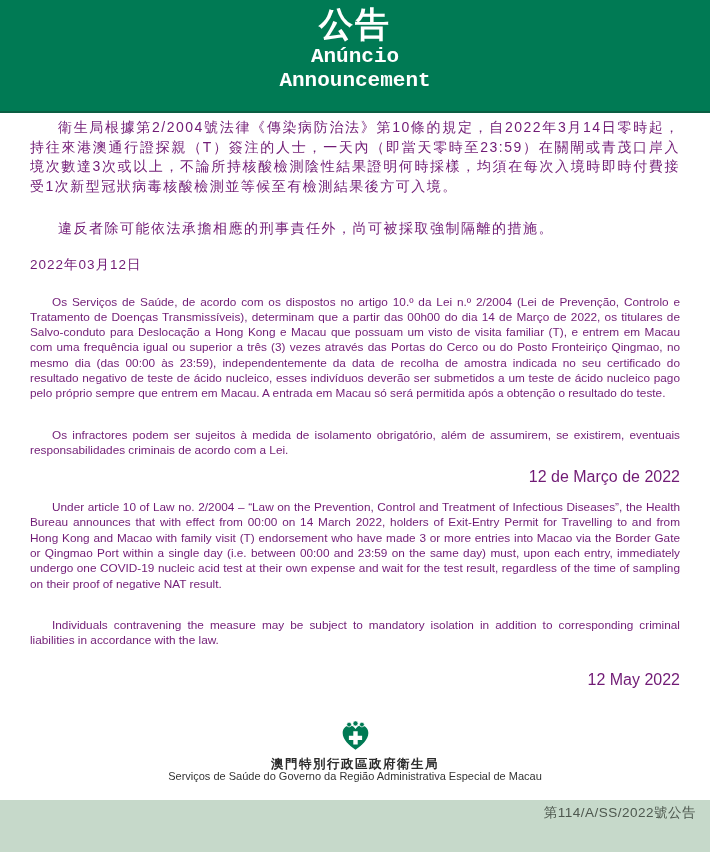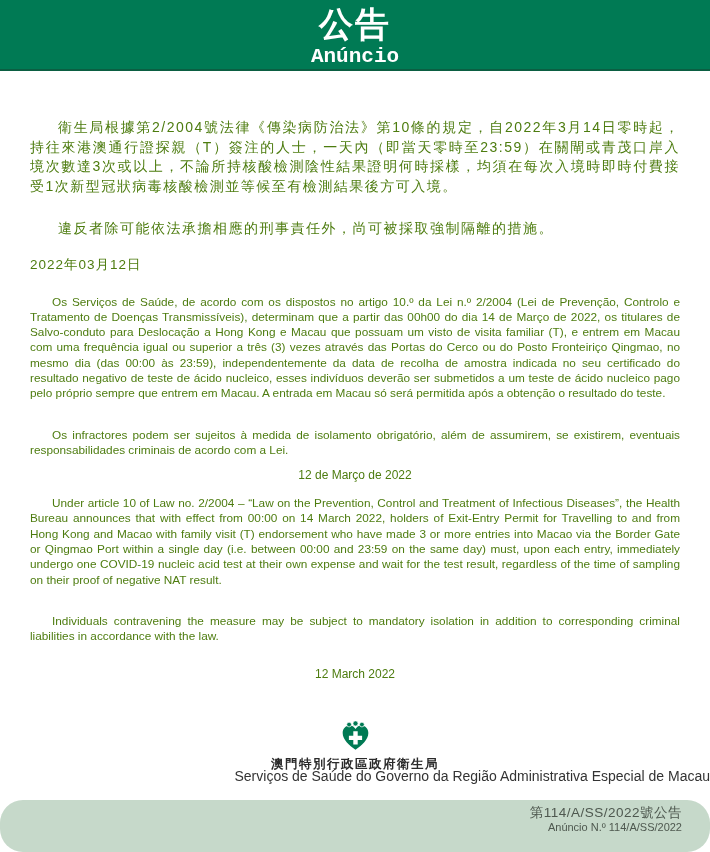--- a/index.html
+++ b/index.html
@@ -10,21 +10,21 @@
     width: 710px;
     height: 852px;
     background: #ffffff;
     overflow: hidden;
     margin: 0 auto;
   }
   
   .header {
     position: absolute;
     top: 0; left: 0; right: 0;
-    height: 71px;
+    height: 113px;
     background: #007a54;
     border-bottom: 2px solid #0b5e42;
     text-align: center;
     color: #ffffff;
     padding-top: 3px;
   }
   .header .title-zh {
     font-size: 34px;
     font-weight: bold;
     line-height: 42px;
@@ -41,21 +41,21 @@
     font-weight: bold;
     line-height: 24px;
     font-family: Liberation Mono, monospace;
   }
   
   .main {
     position: absolute;
     top: 97px;
     left: 30px;
     width: 650px;
-    color: #4d7c0f;
+    color: #701a75;
   }
   .sec-zh { margin-top: 21px; }
   .sec-zh p {
     font-size: 14px;
     line-height: 19.5px;
     letter-spacing: 1.5px;
     text-align: justify;
     text-indent: 2em;
   }
   .sec-zh p + p { margin-top: 23px; }
@@ -69,58 +69,56 @@
   .sec-latin { margin-top: 21px; }
   .sec-latin p {
     font-size: 11.8px;
     line-height: 15.3px;
     text-align: justify;
     text-indent: 22px;
   }
   .sec-latin p + p { margin-top: 26px; }
   .sec-latin .date {
     margin-top: 10px;
-    font-size: 12px;
+    font-size: 16px;
     text-indent: 0;
-    text-align: center;
+    text-align: right;
   }
   .sec-en { margin-top: 14px; }
   .sec-en .date { margin-top: 22px; }
   
   .footer {
     position: absolute;
     top: 721px;
     left: 0; right: 0;
     text-align: center;
     color: #2a2a2a;
   }
   .footer .logo { display: inline-block; width: 33px; height: 32px; }
   .footer .org-zh {
     font-size: 12.5px;
     font-weight: bold;
     letter-spacing: 1.5px;
     line-height: 14px;
     margin-top: 0px;
   }
   .footer .org-pt {
-    font-size: 14px;
+    font-size: 11px;
     line-height: 11px;
     color: #333333;
-    text-align: right;
   }
   
   .refbar {
     position: absolute;
     left: 0; right: 0; bottom: 0;
     height: 52px;
     background: #c6d9ca;
     text-align: right;
-    padding: 5px 28px 0 0;
+    padding: 5px 14px 0 0;
     color: #4e584f;
-    border-radius: 23px;
   }
   .refbar .ref-zh {
     font-size: 13.5px;
     line-height: 16px;
     letter-spacing: 0.5px;
   }
   .refbar .ref-pt, .refbar .ref-en {
     font-size: 11px;
     line-height: 13px;
   }
@@ -146,37 +144,36 @@
 
     <div class="sec-latin">
       <p>Os Serviços de Saúde, de acordo com os dispostos no artigo 10.º da Lei n.º 2/2004 (Lei de Prevenção, Controlo e Tratamento de Doenças Transmissíveis), determinam que a partir das 00h00 do dia 14 de Março de 2022, os titulares de Salvo-conduto para Deslocação a Hong Kong e Macau que possuam um visto de visita familiar (T), e entrem em Macau com uma frequência igual ou superior a três (3) vezes através das Portas do Cerco ou do Posto Fronteiriço Qingmao, no mesmo dia (das 00:00 às 23:59), independentemente da data de recolha de amostra indicada no seu certificado do resultado negativo de teste de ácido nucleico, esses indivíduos deverão ser submetidos a um teste de ácido nucleico pago pelo próprio sempre que entrem em Macau. A entrada em Macau só será permitida após a obtenção o resultado do teste.</p>
       <p>Os infractores podem ser sujeitos à medida de isolamento obrigatório, além de assumirem, se existirem, eventuais responsabilidades criminais de acordo com a Lei.</p>
       <div class="date">12 de Março de 2022</div>
     </div>
 
     <div class="sec-latin sec-en">
       <p>Under article 10 of Law no. 2/2004 – “Law on the Prevention, Control and Treatment of Infectious Diseases”, the Health Bureau announces that with effect from 00:00 on 14 March 2022, holders of Exit-Entry Permit for Travelling to and from Hong Kong and Macao with family visit (T) endorsement who have made 3 or more entries into Macao via the Border Gate or Qingmao Port within a single day (i.e. between 00:00 and 23:59 on the same day) must, upon each entry, immediately undergo one COVID-19 nucleic acid test at their own expense and wait for the test result, regardless of the time of sampling on their proof of negative NAT result.</p>
       <p>Individuals contravening the measure may be subject to mandatory isolation in addition to corresponding criminal liabilities in accordance with the law.</p>
-      <div class="date">12 March 2022</div>
+      <div class="date">12 May 2022</div>
     </div>
 
   </div>
 
   <div class="footer">
     <span class="logo">
       <svg width="33" height="32" viewBox="0 0 36 34" xmlns="http://www.w3.org/2000/svg">
         <path d="M18 31 C 11 25.5, 4 20, 4 12.5 C 4 7.5, 7.8 4.5, 11.8 4.5 C 14.6 4.5, 16.8 6.2, 18 8.4 C 19.2 6.2, 21.4 4.5, 24.2 4.5 C 28.2 4.5, 32 7.5, 32 12.5 C 32 20, 25 25.5, 18 31 Z" fill="#007a54"></path>
         <circle cx="11" cy="3.4" r="2.6" fill="#007a54" stroke="#ffffff" stroke-width="0.8"></circle>
         <circle cx="18" cy="2.2" r="2.8" fill="#007a54" stroke="#ffffff" stroke-width="0.8"></circle>
         <circle cx="25" cy="3.4" r="2.6" fill="#007a54" stroke="#ffffff" stroke-width="0.8"></circle>
         <path d="M15.6 10.8 h4.8 v4.8 h4.8 v4.8 h-4.8 v4.8 h-4.8 v-4.8 h-4.8 v-4.8 h4.8 Z" fill="#ffffff"></path>
       </svg>
     </span>
     <div class="org-zh">澳門特別行政區政府衛生局</div>
     <div class="org-pt">Serviços de Saúde do Governo da Região Administrativa Especial de Macau</div>
   </div>
 
   <div class="refbar">
     <div class="ref-zh">第114/A/SS/2022號公告</div>
-    <div class="ref-pt">Anúncio N.º 114/A/SS/2022</div>
   </div>
 
 </div>
 
 </body></html>

